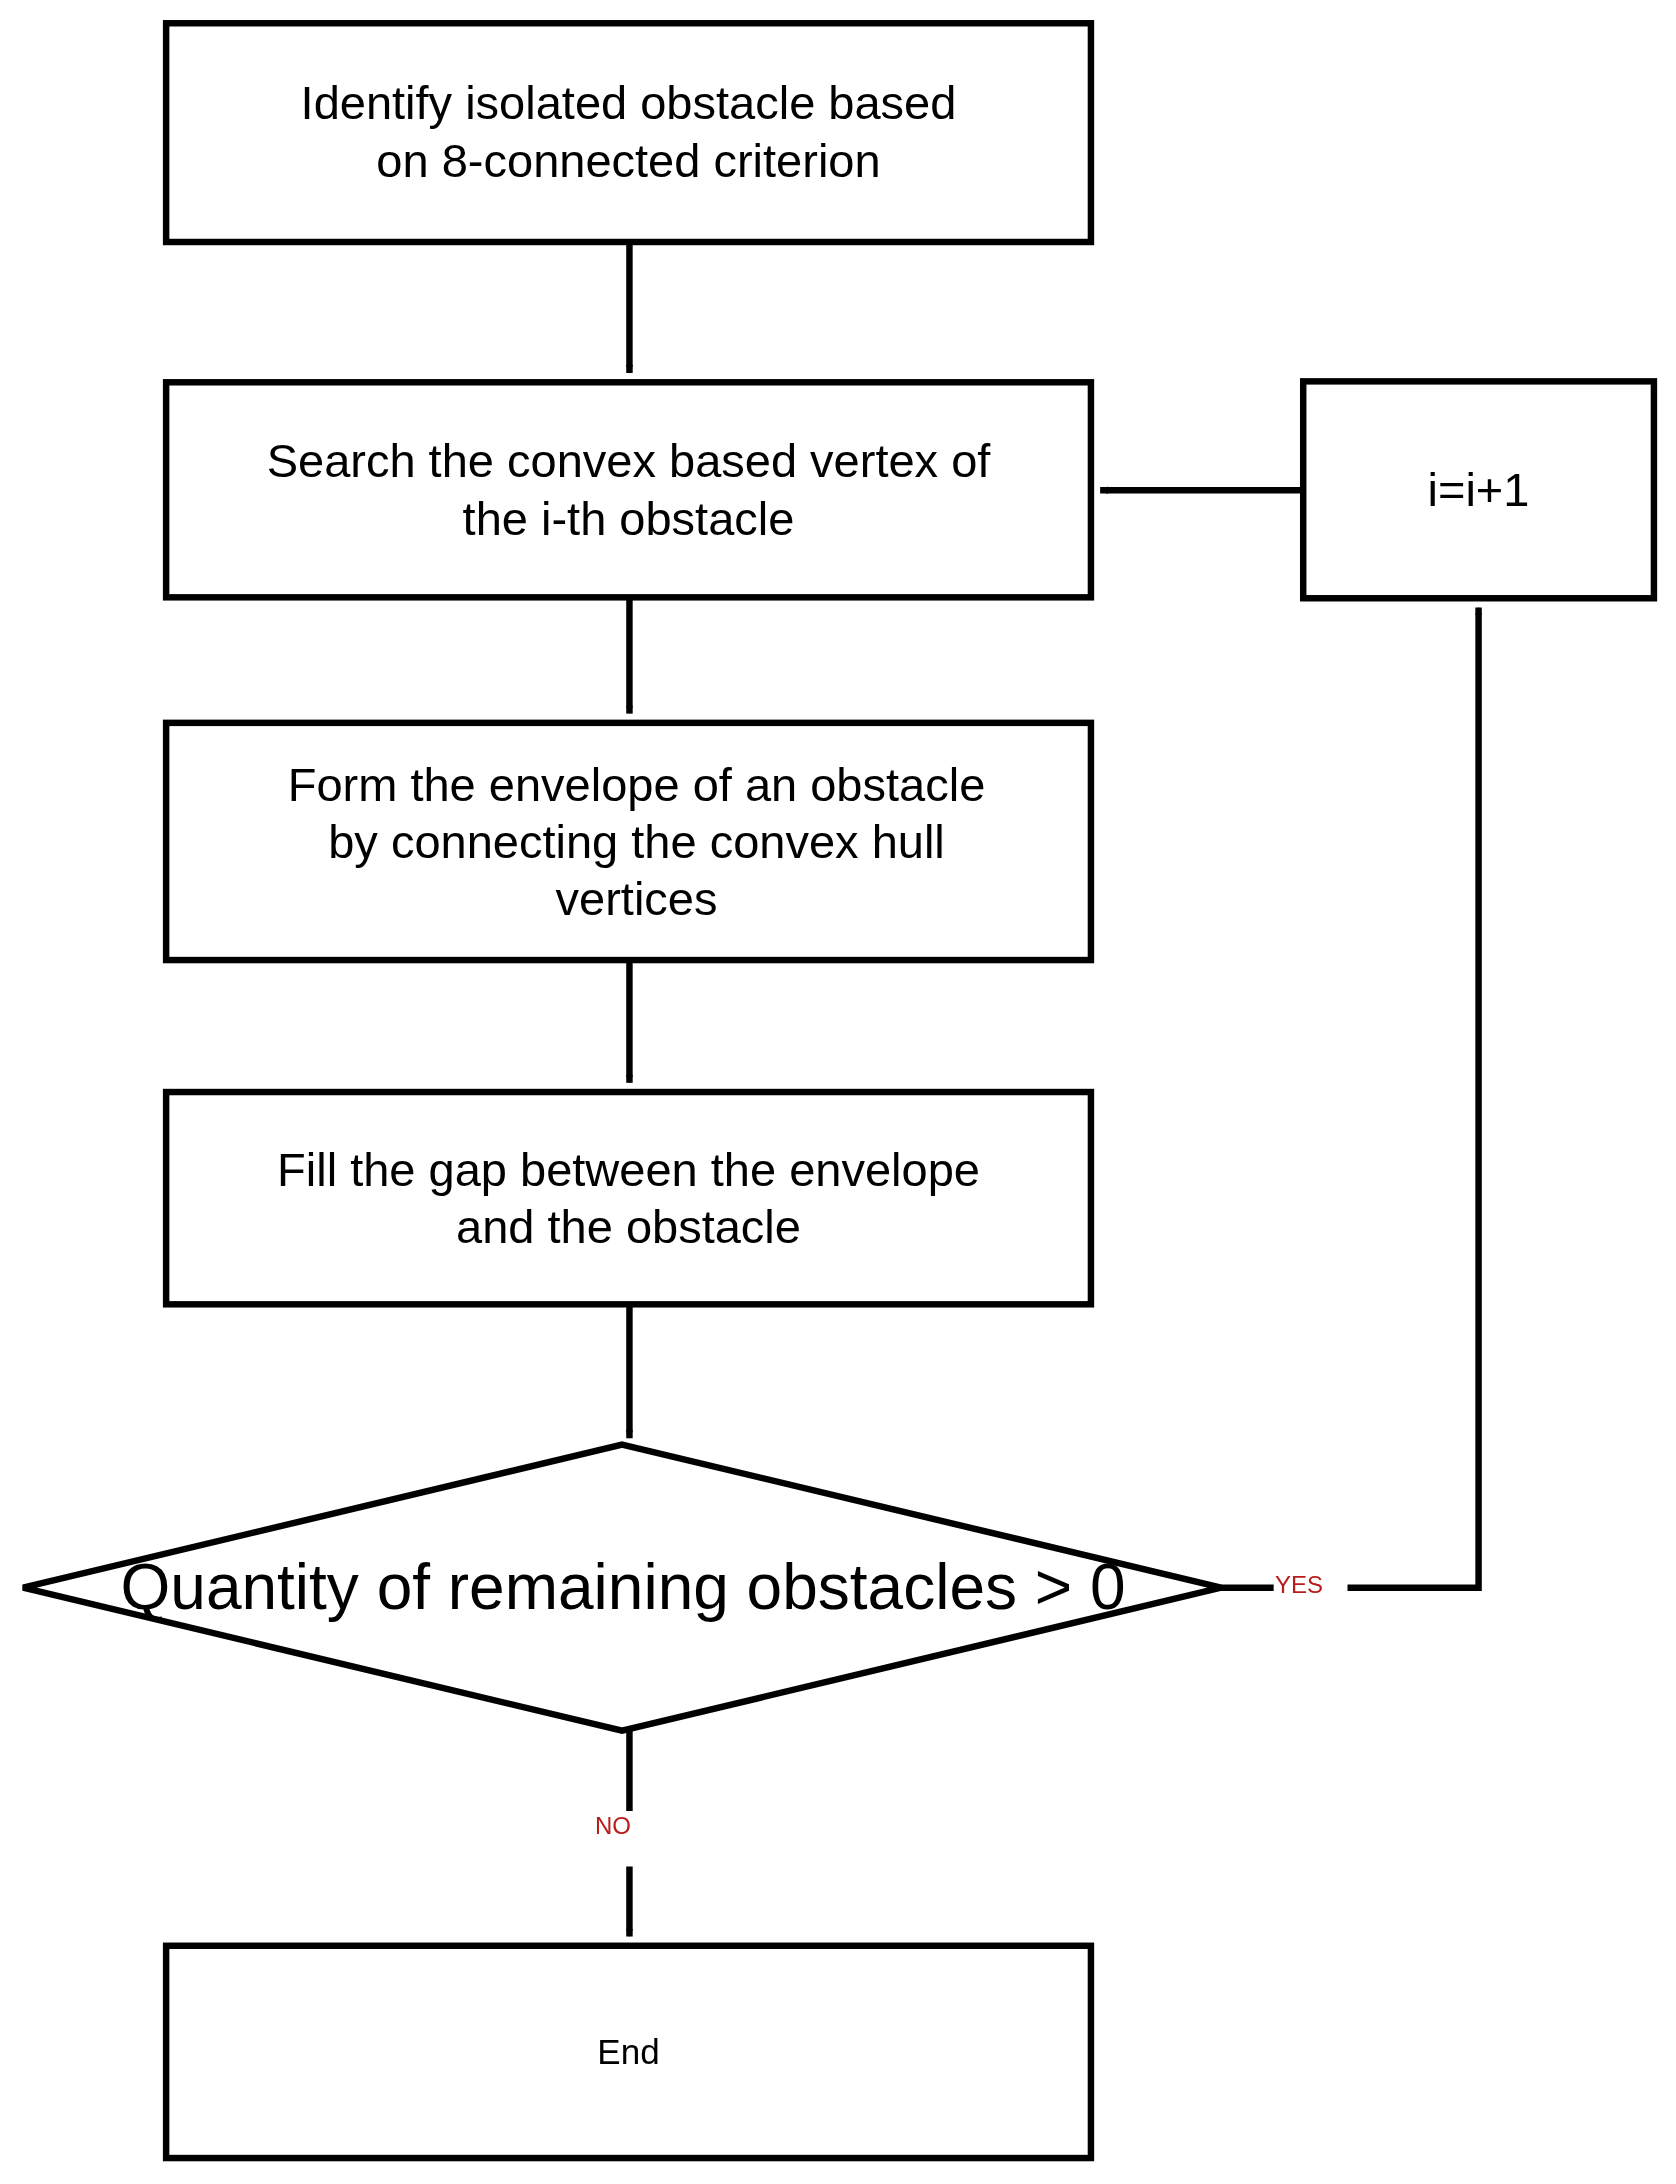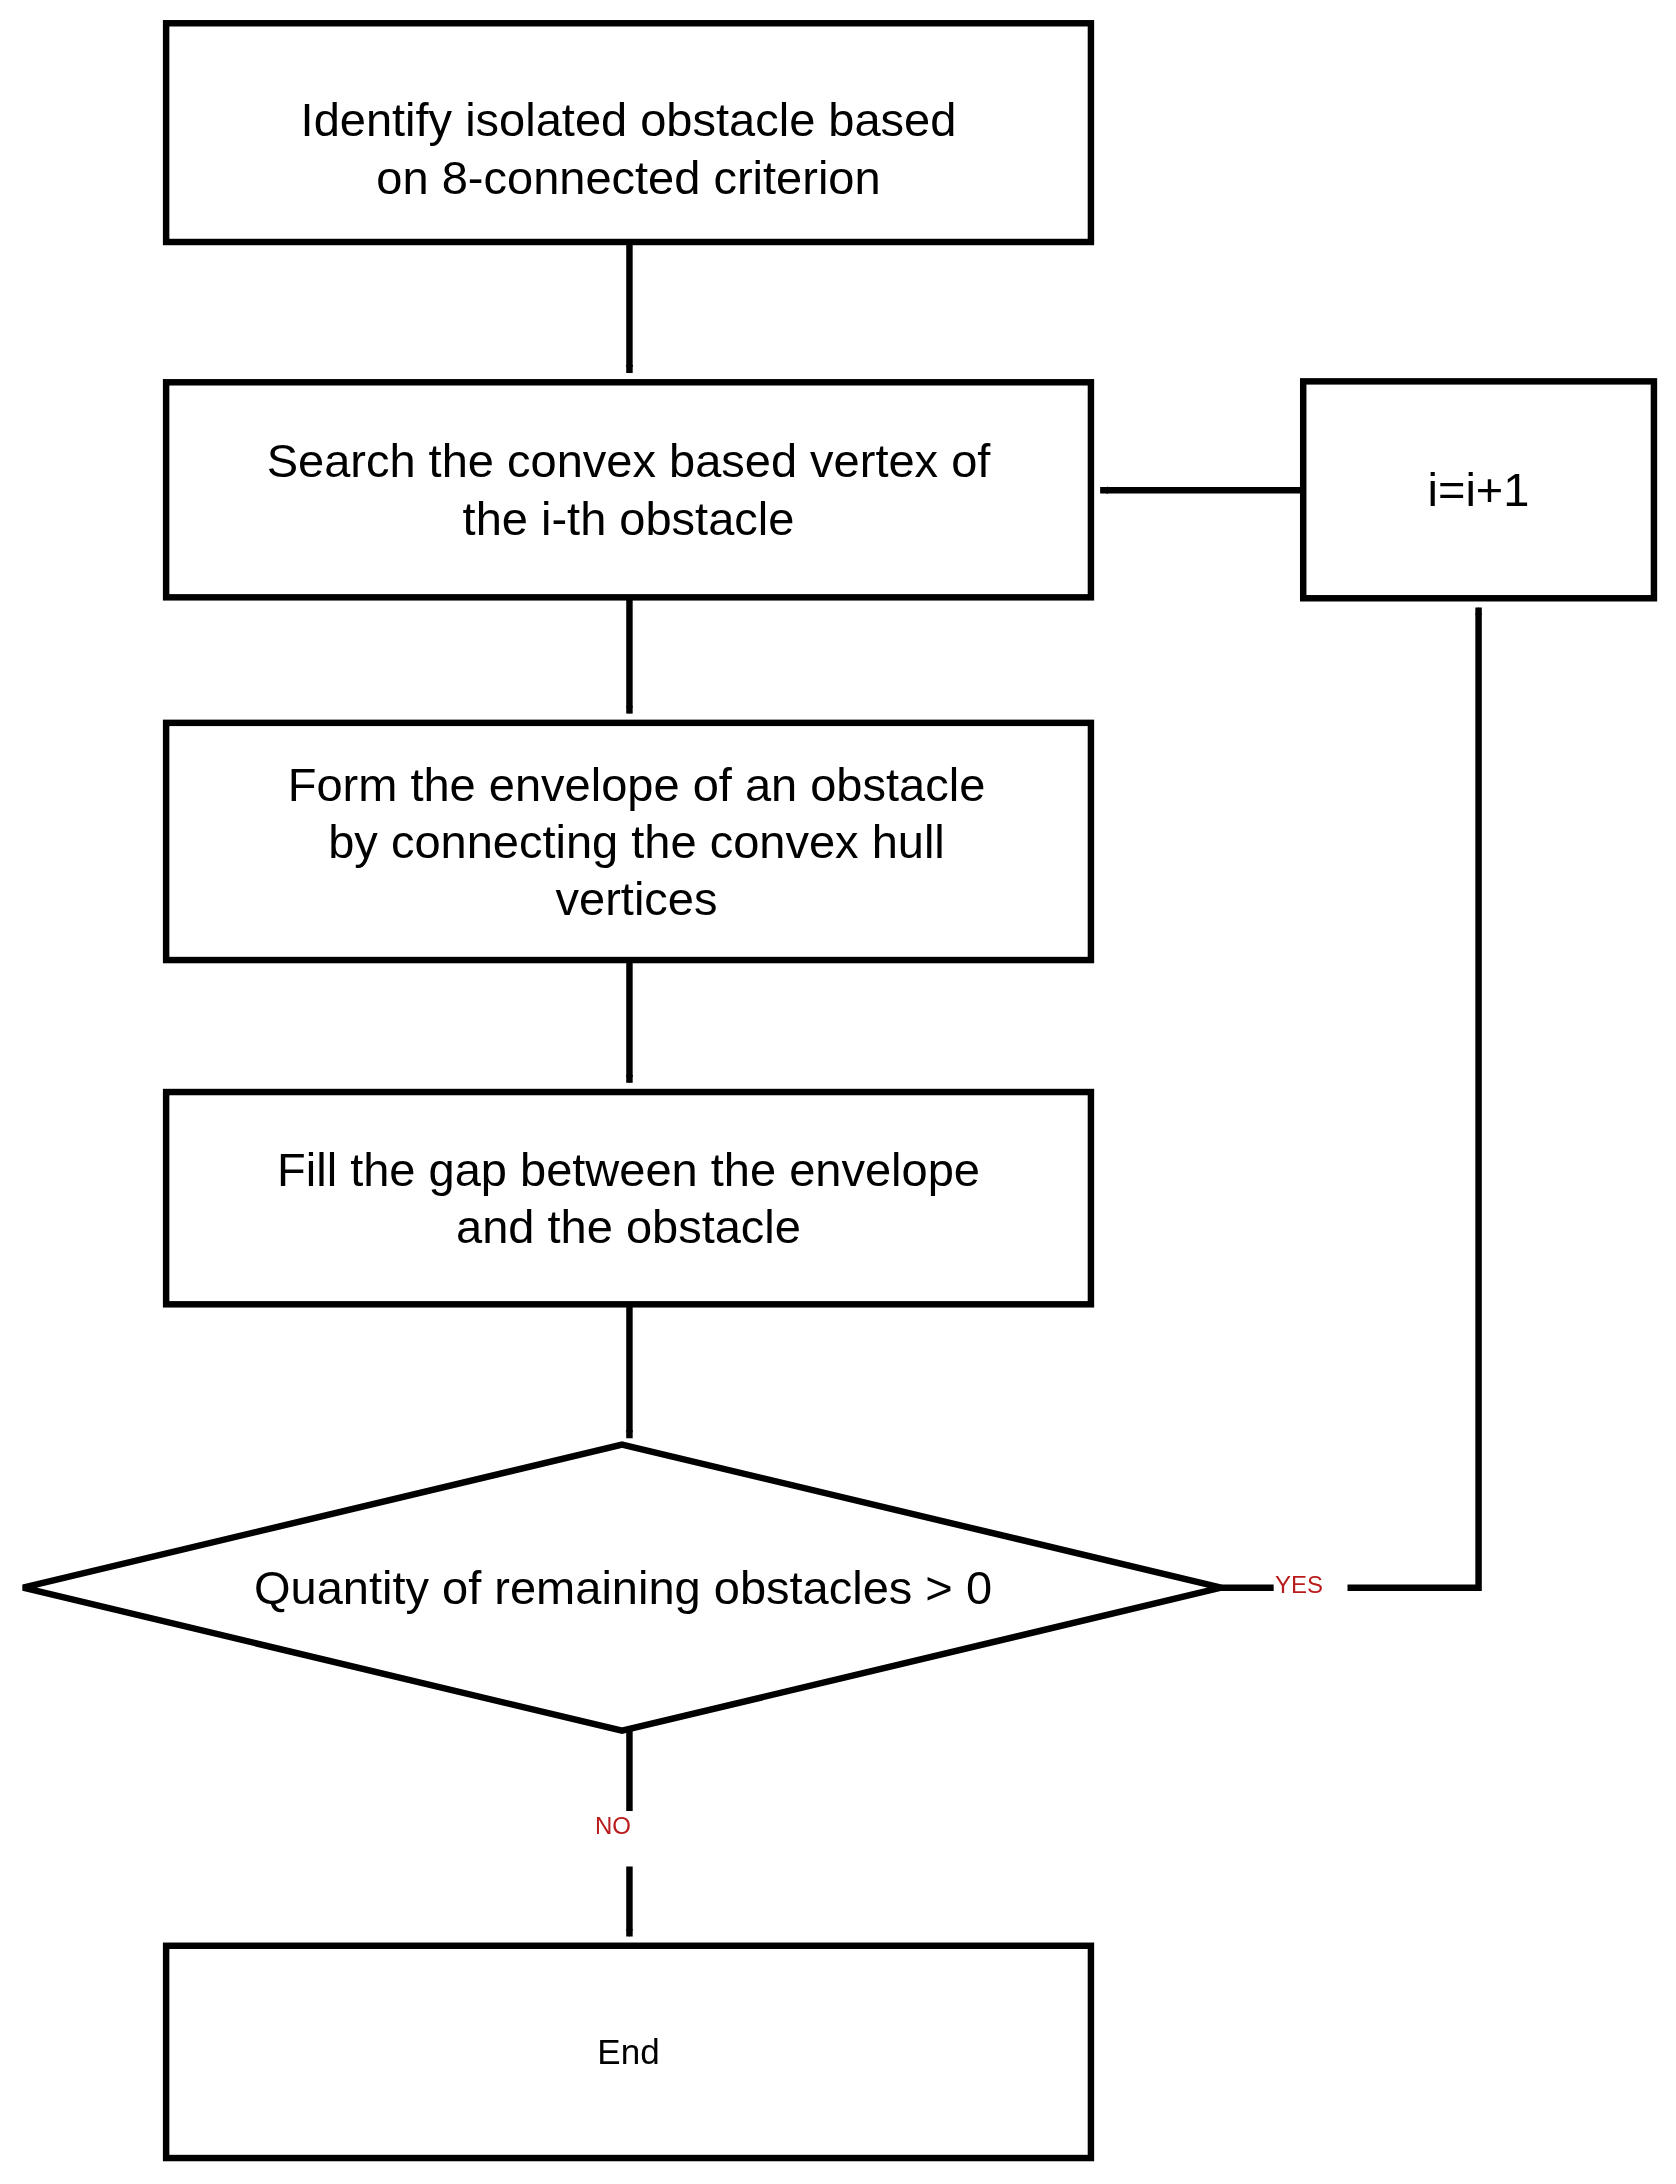--- a/index.html
+++ b/index.html
@@ -35,21 +35,21 @@
     pointer-events: none;
     white-space: pre-line;
   }
   .proc-text {
     font-size: 47px;
   }
   .loop-text {
     font-size: 47px;
   }
   .decision-text {
-    font-size: 47px;
+    font-size: 64px;
   }
   .end-text {
     font-size: 35px;
   }
   .edge-label {
     position: absolute;
     color: #b91c1c;
     font-size: 24px;
     line-height: 1;
     white-space: nowrap;
@@ -89,21 +89,21 @@
 
     <line x1="682" y1="1413" x2="682" y2="1558" stroke="#000000" stroke-width="7" marker-end="url(#arrowhead)"></line>
 
     <path d="M 1323,1720 L 1380,1720 M 1460,1720 L 1602,1720 L 1602,658" fill="none" stroke="#000000" stroke-width="7" marker-end="url(#arrowhead)"></path>
 
     <path d="M 1412,531 L 1192,531" fill="none" stroke="#000000" stroke-width="7" marker-end="url(#arrowhead)"></path>
 
     <path d="M 682,1875 L 682,1962 M 682,2022 L 682,2098" fill="none" stroke="#000000" stroke-width="7" marker-end="url(#arrowhead)"></path>
   </svg>
 
-  <div class="node-text proc-text" style="left:180px; top:39px; width:897px; height:219px;">Identify isolated obstacle based
+  <div class="node-text proc-text" style="left:180px; top:22px; width:897px; height:219px;">Identify isolated obstacle based
 on 8-connected criterion</div>
 
   <div class="node-text proc-text" style="left:180px; top:382px; width:897px; height:215px;">Search the convex based vertex of
 the i-th obstacle</div>
 
   <div class="node-text loop-text" style="left:1303px; top:381px; width:351px; height:217px;">i=i+1</div>
 
   <div class="node-text proc-text" style="left:188px; top:723px; width:897px; height:237px;">Form the envelope of an obstacle
 by connecting the convex hull
 vertices</div>

